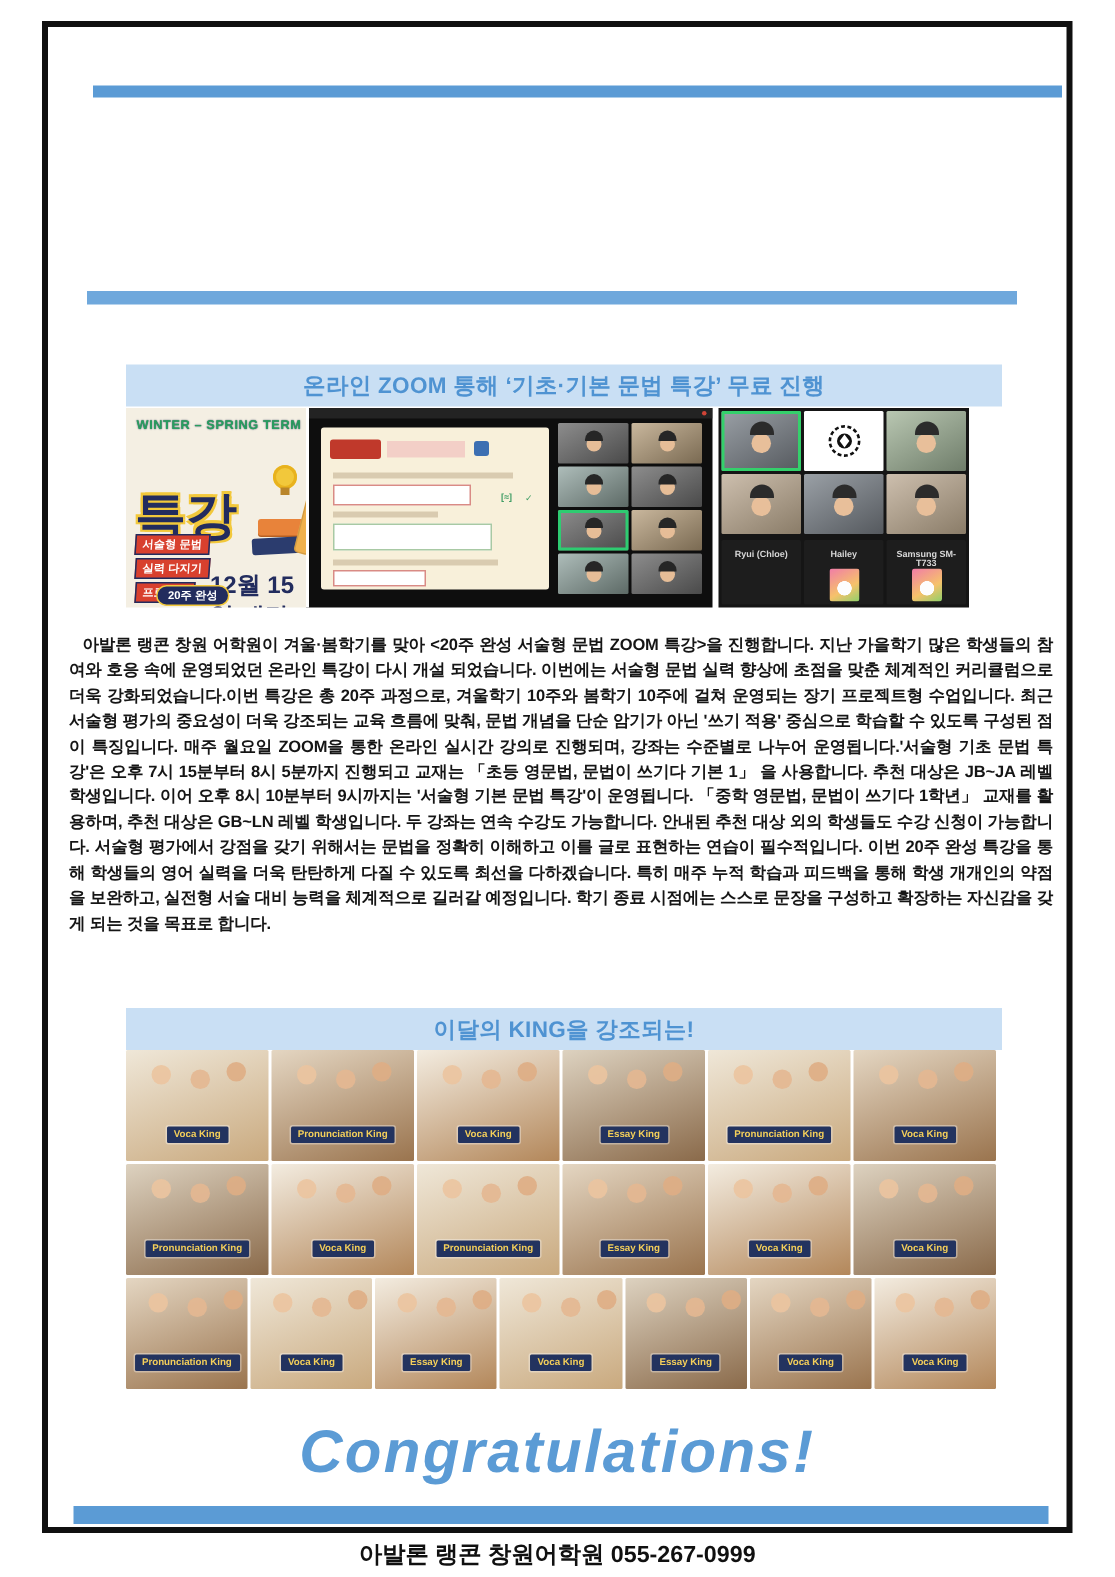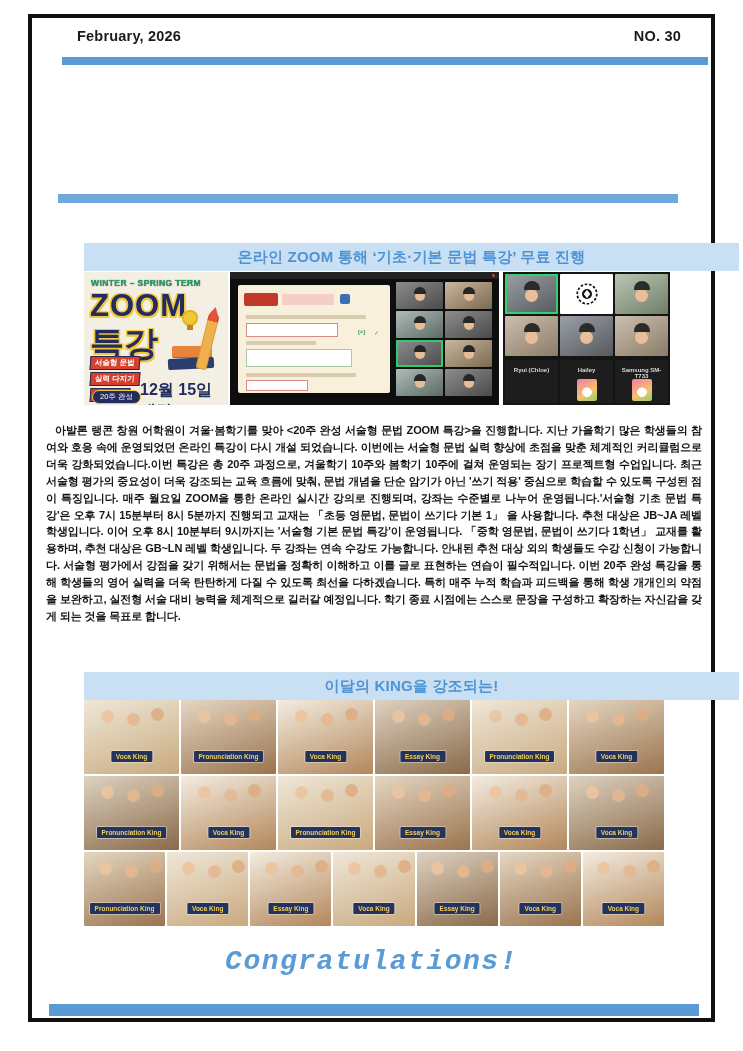--- a/index.html
+++ b/index.html
@@ -12,39 +12,39 @@
     font-size:14.5px;font-weight:700;color:#1a1a1a;letter-spacing:.2px;}
   .top-rule{position:absolute;left:30px;top:39px;width:646px;height:8px;background:#5b9bd5;}
   .page-title{position:absolute;left:0;right:0;top:50px;margin:0;text-align:center;
     font-size:39px;font-weight:800;color:#5f9ed7;letter-spacing:1px;}
   .masthead{position:absolute;left:44px;top:107px;width:615px;height:67px;background:#cde3f8;
     box-shadow:4px 4px 0 rgba(120,160,200,.18);display:flex;align-items:center;justify-content:center;}
   .masthead span{font-size:42px;font-weight:800;color:#5b9bd5;letter-spacing:7px;
     transform:scaleY(1.30) scaleX(.92);-webkit-text-stroke:1px #4a8cc7;}
   .masthead-accent{position:absolute;left:26px;top:176px;width:620px;height:9px;background:#6fa8dc;}
   
-  .section{position:absolute;left:52px;width:655px;}
+  .section{position:absolute;left:52px;width:584px;}
   .band{height:28px;background:#c9dff4;display:flex;align-items:center;justify-content:center;}
   .band span{font-size:15px;font-weight:800;color:#4f93d2;letter-spacing:.2px;}
   
   .imgrow{position:absolute;left:52px;top:254px;width:580px;height:133px;display:flex;}
   
-  .poster{position:relative;width:144px;height:133px;background:#f4efe3;overflow:hidden;flex:none;}
+  .poster{position:relative;width:120px;height:133px;background:#f4efe3;overflow:hidden;flex:none;}
   .poster .term{position:absolute;left:7px;top:6px;font-size:8.5px;font-weight:800;color:#27a05e;
     letter-spacing:.4px;text-shadow:0 0 1px #1c2a4a;}
   .poster .zoomword{position:absolute;left:6px;top:16px;font-size:31px;font-weight:900;color:#232c5e;
     letter-spacing:1px;text-shadow:-1.5px -1.5px 0 #f2c83b,1.5px -1.5px 0 #f2c83b,-1.5px 1.5px 0 #f2c83b,1.5px 1.5px 0 #f2c83b;}
   .poster .lecword{position:absolute;left:6px;top:49px;font-size:34px;font-weight:900;color:#232c5e;
     text-shadow:-1.5px -1.5px 0 #f2c83b,1.5px -1.5px 0 #f2c83b,-1.5px 1.5px 0 #f2c83b,1.5px 1.5px 0 #f2c83b;}
   .poster .tags{position:absolute;left:6px;top:84px;display:flex;flex-direction:column;gap:2px;}
   .poster .tag{background:#d8402e;color:#fff;font-size:7.5px;font-weight:800;padding:1px 4px;
     border:1px solid #222c5e;width:max-content;transform:skewX(-4deg);}
   .poster .open{position:absolute;left:56px;top:108px;font-size:16px;font-weight:900;color:#222c5e;}
-  .poster .badge{position:absolute;left:8px;top:118px;background:#222c5e;color:#fff;font-size:7.5px;
-    font-weight:400;padding:1px 7px;border-radius:7px;border:1.5px solid #f2c83b;text-align:center;}
+  .poster .badge{position:absolute;left:20px;top:118px;background:#222c5e;color:#fff;font-size:7.5px;
+    font-weight:700;padding:1px 7px;border-radius:7px;border:1.5px solid #f2c83b;text-align:center;}
   .books{position:absolute;left:84px;top:62px;width:48px;height:40px;}
   .books .b1{position:absolute;left:4px;top:12px;width:40px;height:11px;background:#e8833a;border-radius:2px;box-shadow:0 1px 0 #b85f20;}
   .books .b2{position:absolute;left:0;top:24px;width:46px;height:11px;background:#2b3c6e;border-radius:2px;transform:rotate(-3deg);}
   .bulb{position:absolute;left:98px;top:38px;width:16px;height:16px;background:#f2c83b;border-radius:50%;box-shadow:0 0 0 2px #e8b21e inset;}
   .bulb::after{content:"";position:absolute;left:5px;top:15px;width:6px;height:5px;background:#b9852a;}
   .pencil{position:absolute;left:118px;top:42px;width:11px;height:56px;background:linear-gradient(#e2543a 0 12%,#f0b14c 12% 100%);
     border-radius:3px;transform:rotate(14deg);box-shadow:0 0 0 1px rgba(0,0,0,.12) inset;}
   .pencil::after{content:"";position:absolute;left:0;top:-8px;width:0;height:0;border-left:5.5px solid transparent;
     border-right:5.5px solid transparent;border-bottom:9px solid #e2543a;}
   
@@ -92,47 +92,42 @@
   .photo{height:74px;flex:1;position:relative;overflow:hidden;border-radius:1px;}
   .photo::before{content:"";position:absolute;left:18%;top:14%;width:13px;height:13px;border-radius:50%;background:#ecc5a0;
     box-shadow:26px 3px 0 #e5b892,50px -2px 0 #dfae85;opacity:.9;}
   .photo .pban{position:absolute;left:50%;bottom:16%;transform:translateX(-50%);background:#23335f;color:#f4cf5a;
     font-size:6.5px;font-weight:800;padding:2px 5px;border-radius:1px;white-space:nowrap;box-shadow:0 0 0 1px rgba(255,255,255,.35);}
   .ph-a{background:linear-gradient(160deg,#efe7d8,#c9a97e);}
   .ph-b{background:linear-gradient(160deg,#e4d6c2,#9a744e);}
   .ph-c{background:linear-gradient(160deg,#f3ece0,#b3875a);}
   .ph-d{background:linear-gradient(160deg,#ddd2c0,#8a6a4a);}
   
-  .congrats{position:absolute;left:0;right:0;top:928px;text-align:center;font-size:28px;color:#5b9bd5;
-    font-style:italic;font-weight:600;letter-spacing:1.5px;font-family:Liberation Mono, monospace;}
+  .congrats{position:absolute;left:0;right:0;top:928px;text-align:center;font-size:40px;color:#5b9bd5;
+    font-style:italic;font-weight:600;letter-spacing:1.5px;font-family:Liberation Sans, sans-serif;}
   .bottom-rule{position:absolute;left:17px;bottom:2px;width:650px;height:12px;background:#5b9bd5;}
   .footer{position:absolute;left:0;right:0;top:1026px;text-align:center;font-size:15.5px;font-weight:800;color:#101010;}
 </style>
 </head>
 <body>
 
 <div class="sheet">
   <div class="page">
 
-    <div class="meta-row">
-      <span>February, 2026</span>
-      <span>NO. 30</span>
-    </div>
     <div class="top-rule"></div>
     <div class="masthead-accent"></div>
 
     <div class="section band" style="top:225px;position:absolute;">
       <span>온라인 ZOOM 통해 ‘기초·기본 문법 특강’ 무료 진행</span>
     </div>
 
     <div class="imgrow">
 
       <div class="poster">
         <div class="term">WINTER – SPRING TERM</div>
-        <div class="zoomword">ZOOM</div>
         <div class="lecword">특강</div>
         <div class="books">
             <div class="b1"></div>
             <div class="b2"></div>
           </div>
         <div class="bulb"></div>
         <div class="pencil"></div>
         <div class="tags">
           <div class="tag">서술형 문법</div>
           <div class="tag">실력 다지기</div>
@@ -269,13 +264,14 @@
         <div class="photo ph-c">
             <span class="pban">Voca King</span>
           </div>
       </div>
     </div>
 
     <div class="congrats">Congratulations!</div>
     <div class="bottom-rule"></div>
   </div>
 
+  <div class="footer">아발론 랭콘 창원어학원 055-267-0999</div>
 </div>
 
 </body></html>

